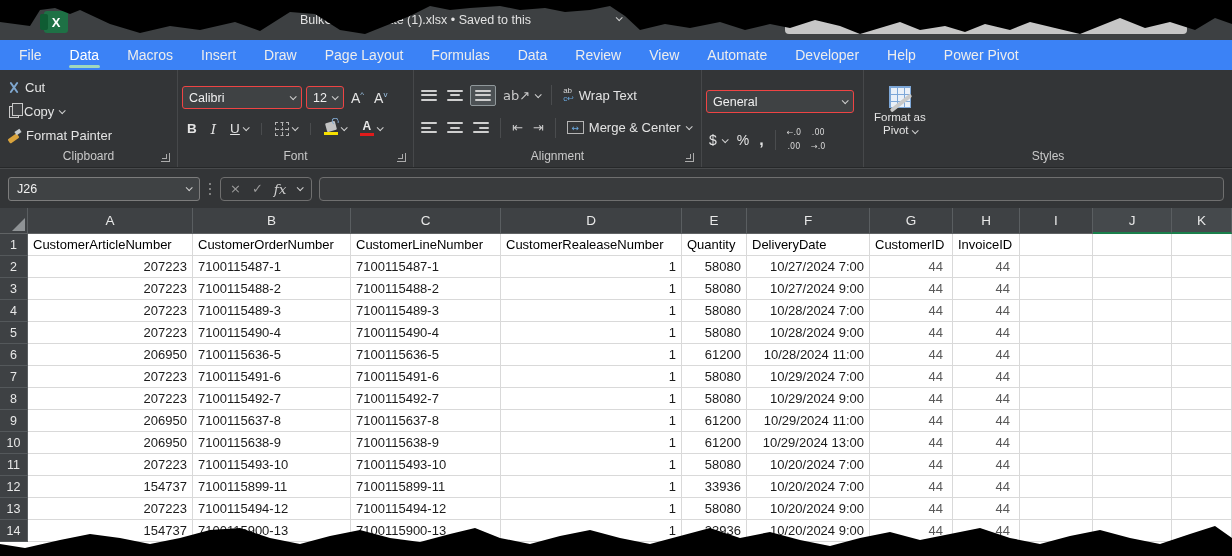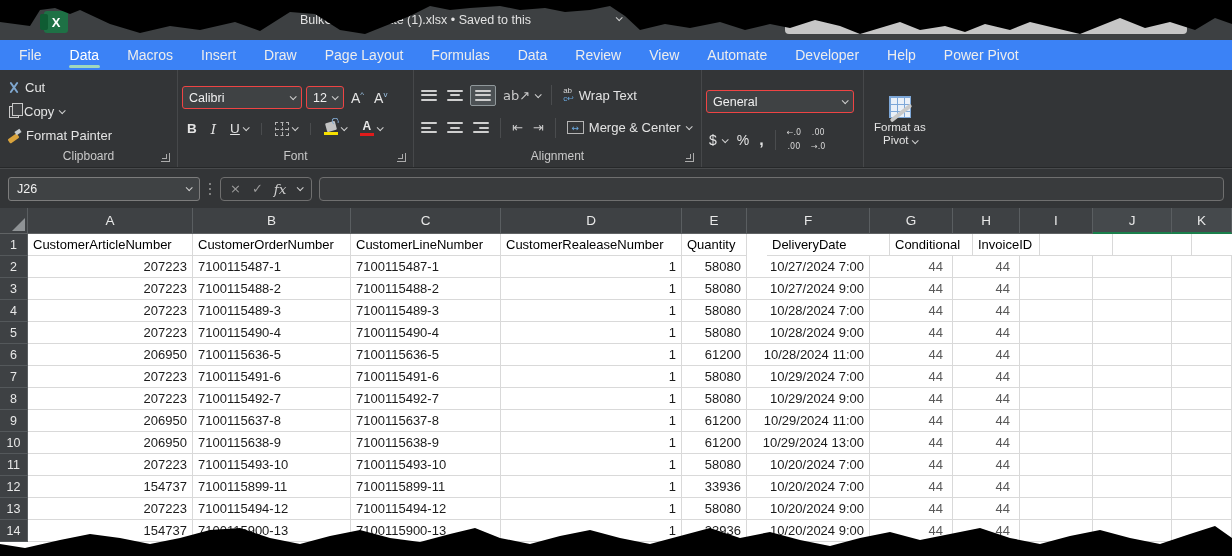--- a/index.html
+++ b/index.html
@@ -355,20 +355,21 @@
       </div>
     </div>
 
     <div class="group g-styles">
       <div class="gbody">
         <div class="bigbtn">
           <span class="faticon"></span>
           <span><span>Format as</span><br><span>Pivot</span> <span class="chev"></span></span>
         </div>
       </div>
+      <div class="glabel"><span>Styles</span></div>
     </div>
   </div>
 
   <div class="formularow">
     <div class="namebox">
         <span>J26</span>
         <span class="chev"></span>
       </div>
     <div class="vdots">
         <i></i>
@@ -400,22 +401,22 @@
         <div class="colh selcol" style="flex: 0 0 60px;">K</div>
       </div>
     <div id="grid">
         <div class="row hdrrow">
           <div class="gut">1</div>
           <div class="cell" style="flex: 0 0 165px;">CustomerArticleNumber</div>
           <div class="cell" style="flex: 0 0 158px;">CustomerOrderNumber</div>
           <div class="cell" style="flex: 0 0 150px;">CustomerLineNumber</div>
           <div class="cell" style="flex: 0 0 181px;">CustomerRealeaseNumber</div>
           <div class="cell" style="flex: 0 0 65px;">Quantity</div>
-          <div class="cell" style="flex: 0 0 123px; margin-left: 20px;">DeliveryDate</div>
-          <div class="cell" style="flex: 0 0 83px;">Conditional</div>
+          <div class="cell" style="flex: 0 0 123px;">DeliveryDate</div>
+          <div class="cell" style="flex: 0 0 83px;">CustomerID</div>
           <div class="cell" style="flex: 0 0 67px;">InvoiceID</div>
           <div class="cell" style="flex: 0 0 73px;"></div>
           <div class="cell" style="flex: 0 0 79px;"></div>
           <div class="cell" style="flex: 0 0 60px;"></div>
         </div>
         <div class="row">
           <div class="gut">2</div>
           <div class="cell right" style="flex: 0 0 165px;">207223</div>
           <div class="cell" style="flex: 0 0 158px;">7100115487-1</div>
           <div class="cell" style="flex: 0 0 150px;">7100115487-1</div>

